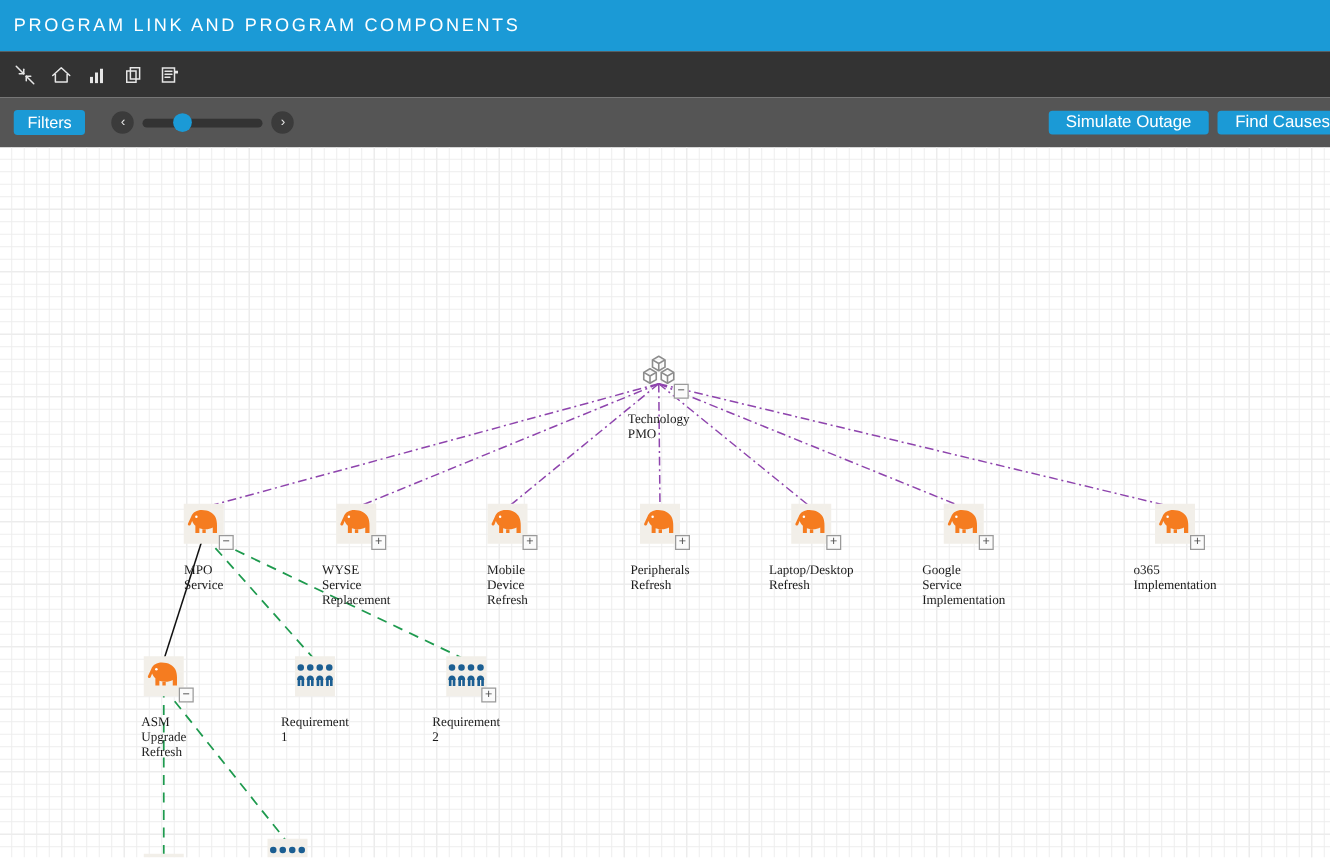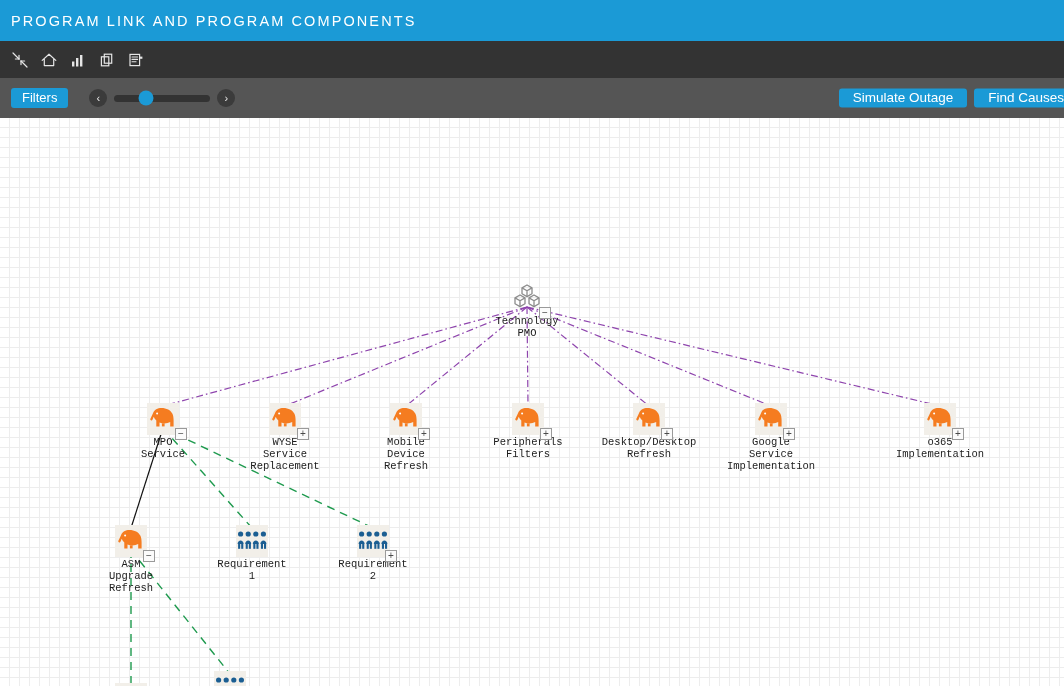--- a/index.html
+++ b/index.html
@@ -187,26 +187,25 @@
     background: #fbfbfb;
     color: #4a4a4a;
     font-size: 10px;
     line-height: 10px;
     text-align: center;
     font-family: "Liberation Sans", sans-serif;
     cursor: pointer;
     box-sizing: border-box;
   }
   .node-label {
-    margin-top: 1px;
+    margin-top: 15px;
     font-size: 10.5px;
     color: #1c1c1c;
-    text-align: center;
     line-height: 11.8px;
-    font-family: Liberation Mono, monospace;
+    font-family: Liberation Serif, serif;
     white-space: pre-line;
   }
 </style>
 </head>
 <body>
 
 <div class="titlebar">
   <span class="title">PROGRAM LINK AND PROGRAM COMPONENTS</span>
 </div>
 
@@ -395,21 +394,21 @@
         L11.5 20.4 L8.3 20.4 L8.3 14.6
         C7.1 13.6 6.2 12.3 5.7 10.8
         L4.6 13.5 C4.3 14.2 3.7 14.6 3.1 14.4
         C2.4 14.2 2.1 13.5 2.4 12.8 Z"></path>
       <path fill="#f57c20" d="M13.9 17.3 L16.6 17.3 L16.6 20.4 L13.9 20.4 Z"></path>
       <circle fill="#ffffff" cx="9.1" cy="7.4" r="1.0"></circle>
     </svg>
           <div class="expander">+</div>
         </div>
         <div class="node-label ">Peripherals
-Filters</div>
+Refresh</div>
       </div>
       <div class="node" style="left: 649px; top: 284px;">
         <div class="node-icon">
           <div class="bgbox"></div>
           <svg width="30" height="26" viewBox="0 0 30 26">
       <path fill="#f57c20" d="M5.0 7.2
         C6.2 3.6 9.6 1.9 13.4 1.9
         C18.6 1.9 22.6 4.1 24.3 7.6
         C25.3 9.6 25.6 12.1 25.6 14.6
         L25.6 20.4 L22.2 20.4 L22.2 16.0
@@ -417,21 +416,21 @@
         C14.6 17.4 12.9 17.1 11.5 16.5
         L11.5 20.4 L8.3 20.4 L8.3 14.6
         C7.1 13.6 6.2 12.3 5.7 10.8
         L4.6 13.5 C4.3 14.2 3.7 14.6 3.1 14.4
         C2.4 14.2 2.1 13.5 2.4 12.8 Z"></path>
       <path fill="#f57c20" d="M13.9 17.3 L16.6 17.3 L16.6 20.4 L13.9 20.4 Z"></path>
       <circle fill="#ffffff" cx="9.1" cy="7.4" r="1.0"></circle>
     </svg>
           <div class="expander">+</div>
         </div>
-        <div class="node-label ">Desktop/Desktop
+        <div class="node-label ">Laptop/Desktop
 Refresh</div>
       </div>
       <div class="node" style="left: 771px; top: 284px;">
         <div class="node-icon">
           <div class="bgbox"></div>
           <svg width="30" height="26" viewBox="0 0 30 26">
       <path fill="#f57c20" d="M5.0 7.2
         C6.2 3.6 9.6 1.9 13.4 1.9
         C18.6 1.9 22.6 4.1 24.3 7.6
         C25.3 9.6 25.6 12.1 25.6 14.6

